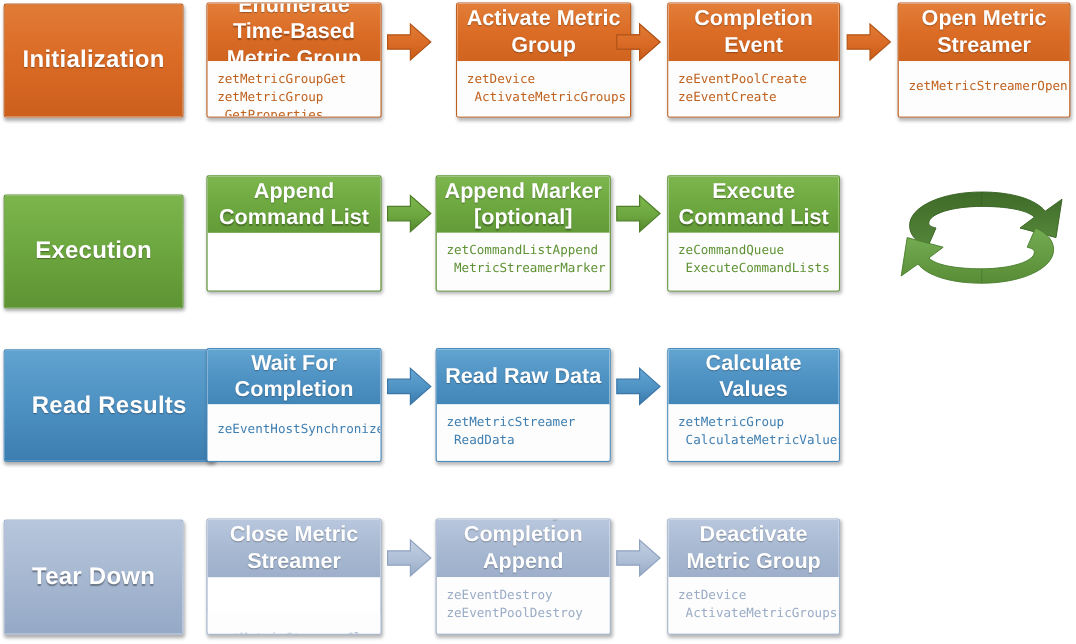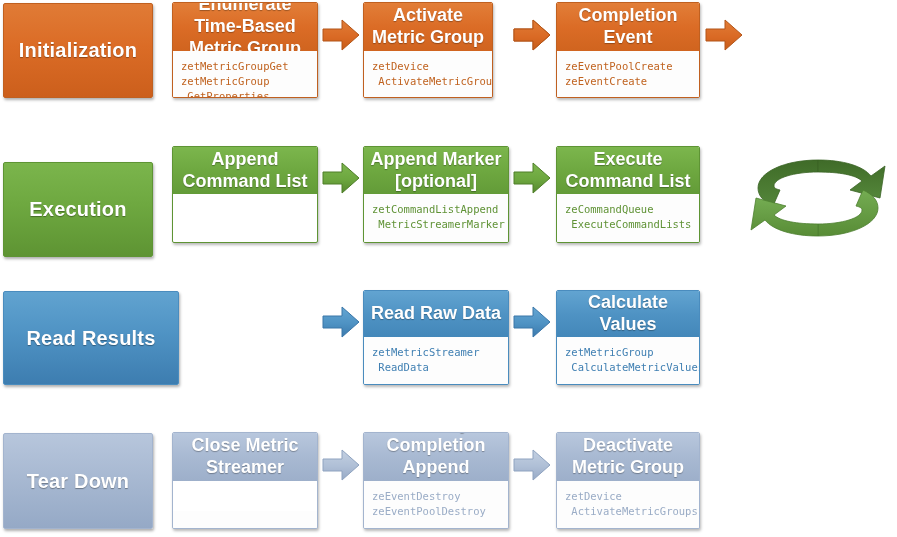--- a/index.html
+++ b/index.html
@@ -114,21 +114,21 @@
         <linearGradient id="ao1" x1="0" y1="0" x2="0" y2="1">
           <stop offset="0%" stop-color="#E07C36"></stop>
             <stop offset="55%" stop-color="#DA6A25"></stop>
             <stop offset="100%" stop-color="#C75C18"></stop>
         </linearGradient>
       </defs>
       <path d="M1,11 L20,11 L20,2 L37,17 L20,32 L20,23 L1,23 Z" fill="url(#ao1)" stroke="#B35518" stroke-width="1"></path>
     </svg>
   </div>
 
-  <div class="step-box" style="left:363px; top:2px; width:130px; height:96px; border:1px solid #C06020;">
+  <div class="step-box" style="left:380px; top:2px; width:146px; height:96px; border:1px solid #C06020;">
     <div class="step-head" style="height:48px; background: linear-gradient(180deg,#E27E38 0%,#DB6C26 50%,#D0641F 100%);">Activate Metric Group</div>
     <div class="step-body" style="color:#C0621F;">zetDevice
  ActivateMetricGroups</div>
   </div>
 
   <div class="arrow" style="left:513px; top:18px; width:38px; height:34px;">
     <svg width="38" height="34" viewBox="0 0 38 34">
       <path d="M1,11 L20,11 L20,2 L37,17 L20,32 L20,23 L1,23 Z" fill="url(#ao1)" stroke="#B35518" stroke-width="1"></path>
       <defs>
         <linearGradient id="ao2" x1="0" y1="0" x2="0" y2="1">
@@ -153,20 +153,24 @@
         <linearGradient id="ao3" x1="0" y1="0" x2="0" y2="1">
           <stop offset="0%" stop-color="#E07C36"></stop>
             <stop offset="55%" stop-color="#DA6A25"></stop>
             <stop offset="100%" stop-color="#C75C18"></stop>
         </linearGradient>
       </defs>
       <path d="M1,11 L20,11 L20,2 L37,17 L20,32 L20,23 L1,23 Z" fill="url(#ao3)" stroke="#B35518" stroke-width="1"></path>
     </svg>
   </div>
 
+  <div class="step-box" style="left:748px; top:2px; width:144px; height:96px; border:1px solid #C06020;">
+    <div class="step-head" style="height:48px; background: linear-gradient(180deg,#E27E38 0%,#DB6C26 50%,#D0641F 100%);">Open Metric Streamer</div>
+    <div class="step-body" style="color:#C0621F; text-align:center; padding-top:14px;">zetMetricStreamerOpen</div>
+  </div>
 
   <div class="stage-box" style="left:3px; top:162px; width:150px; height:95px;
               background: linear-gradient(180deg,#7BB54C 0%,#6EA840 45%,#5E9433 100%);
               border:1px solid #5E9434;">
     <span class="stage-label">Execution</span>
   </div>
 
   <div class="step-box" style="left:172px; top:146px; width:146px; height:97px; border:1px solid #5E9434;">
     <div class="step-head" style="height:47px; background: linear-gradient(180deg,#7CB64D 0%,#6EA840 50%,#639B38 100%);">Append Command List</div>
   </div>
@@ -257,20 +261,24 @@
       </g>
     </svg>
   </div>
 
   <div class="stage-box" style="left:3px; top:291px; width:176px; height:94px;
               background: linear-gradient(180deg,#61A3D0 0%,#4F93C4 45%,#3D7DB0 100%);
               border:1px solid #4A8CBE;">
     <span class="stage-label">Read Results</span>
   </div>
 
+  <div class="step-box" style="left:172px; top:290px; width:146px; height:95px; border:1px solid #4A8CBE;">
+    <div class="step-head" style="height:46px; background: linear-gradient(180deg,#62A4D1 0%,#4F93C4 50%,#4387B9 100%);">Wait For Completion</div>
+    <div class="step-body" style="color:#3F7FB2; padding-top:14px;">zeEventHostSynchronize</div>
+  </div>
 
   <div class="arrow" style="left:322px; top:305px; width:38px; height:34px;">
     <svg width="38" height="34" viewBox="0 0 38 34">
       <defs>
         <linearGradient id="ab1" x1="0" y1="0" x2="0" y2="1">
           <stop offset="0%" stop-color="#64A6D3"></stop>
             <stop offset="55%" stop-color="#4E92C3"></stop>
             <stop offset="100%" stop-color="#3B79AC"></stop>
         </linearGradient>
       </defs>

